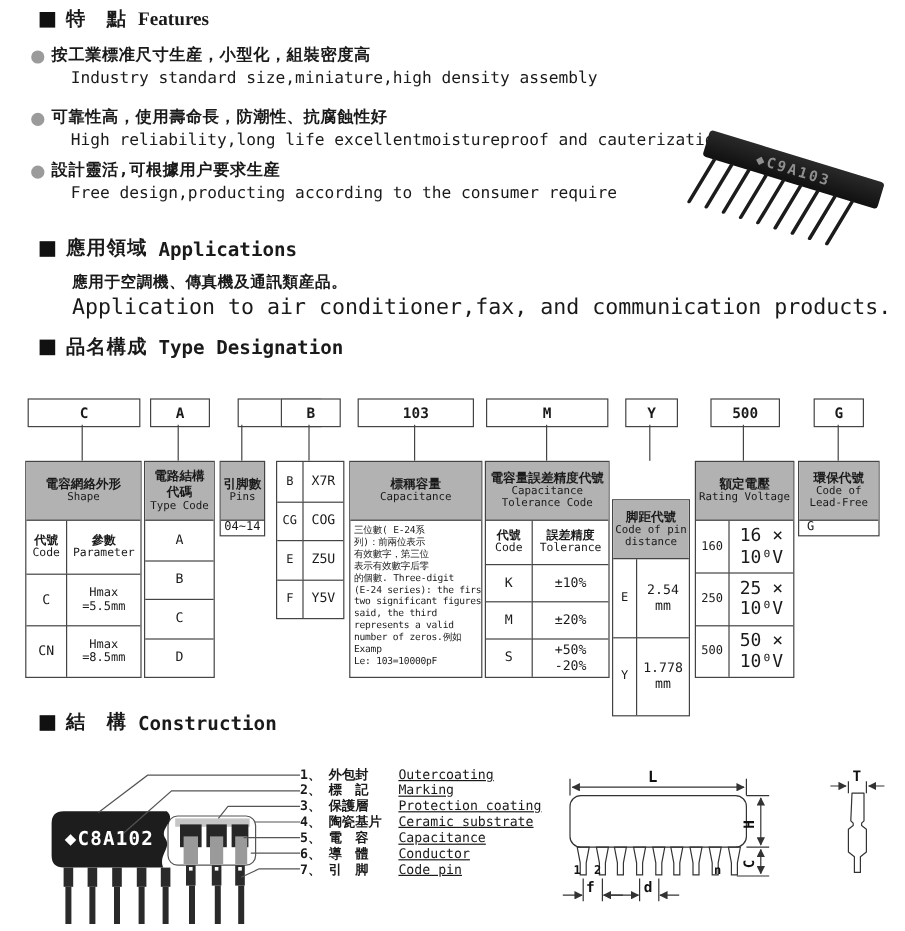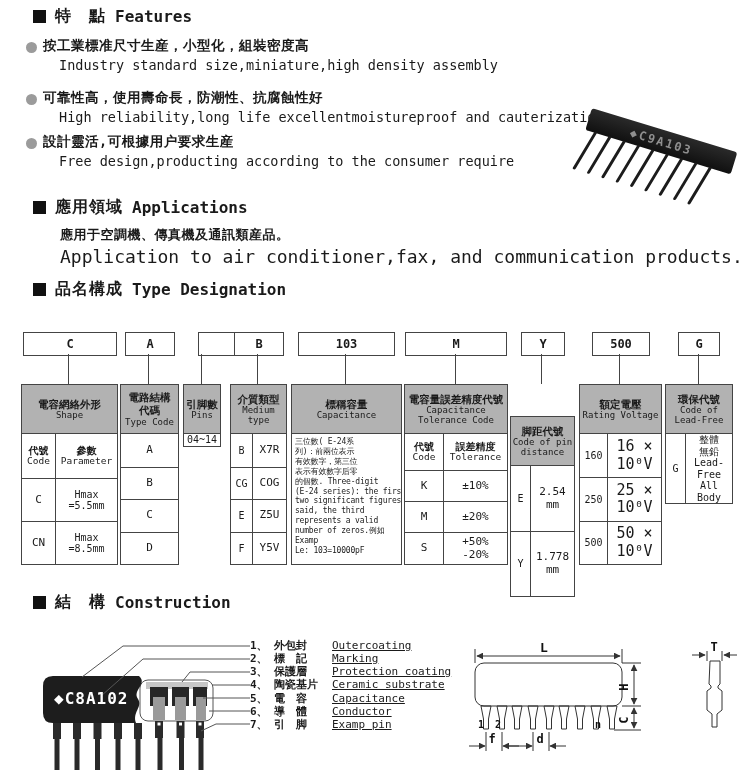--- a/index.html
+++ b/index.html
@@ -53,21 +53,21 @@
   .constr{left:0;top:616px;width:754px;height:160px;}
   .comp-label{left:54px;top:73px;color:#fff;font-size:16px;font-weight:bold;letter-spacing:1px;}
   .part-row{position:absolute;left:250px;height:13px;display:flex;align-items:center;font-size:11px;line-height:13px;}
   .part-row .num{width:24px;font-weight:bold;}
   .part-row .pzh{width:58px;font-weight:bold;}
   .part-row .pen{font-size:11px;text-decoration:underline;}
 </style>
 </head>
 <body>
 
-<div class="abs sec-head" style="left:33px;top:6px;">
+<div class="abs sec-head" style="left:33px;top:6px;font-family:Liberation Serif, serif;">
   <span class="sq"></span>
   <span class="zh">特　點</span>
   <span>Features</span>
 </div>
 
 <div class="abs dot" style="left:26px;top:42px;"></div>
 <div class="abs feat-zh" style="left:43px;top:37px;">按工業標准尺寸生産，小型化，組裝密度高</div>
 <div class="abs feat-en" style="left:59px;top:57px;">Industry standard size,miniature,high density assembly</div>
 
 <div class="abs dot" style="left:26px;top:94px;"></div>
@@ -172,25 +172,20 @@
   <div class="thead">
     <div class="hzh preline">引脚數</div>
     <div class="hen preline">Pins</div>
   </div>
   <div class="tbody grid" style="grid-template-rows:1fr;">
     <div class="cell mono10">04~14</div>
   </div>
 </div>
 
 <div class="tcol" style="left:230px;width:55px;">
-  <div class="thead">
-    <div class="hzh preline">介質類型</div>
-    <div class="hen preline">Medium
-type</div>
-  </div>
   <div class="tbody grid" style="grid-template-columns:21px 1fr;grid-template-rows:repeat(4,32.5px);">
     <div class="cell mono10">B</div>
     <div class="cell bl">X7R</div>
     <div class="cell bt mono10">CG</div>
     <div class="cell bt bl">COG</div>
     <div class="cell bt mono10">E</div>
     <div class="cell bt bl">Z5U</div>
     <div class="cell bt mono10">F</div>
     <div class="cell bt bl">Y5V</div>
   </div>
@@ -274,25 +269,20 @@
 </div>
 
 <div class="tcol" style="left:665px;width:66px;">
   <div class="thead">
     <div class="hzh preline">環保代號</div>
     <div class="hen preline">Code of
 Lead-Free</div>
   </div>
   <div class="tbody grid" style="grid-template-columns:19px 1fr;grid-template-rows:1fr;">
     <div class="cell mono10">G</div>
-    <div class="cell bl preline mono10">整體
-無鉛
-Lead-
-Free
-All Body</div>
   </div>
 </div>
 
 <div class="abs sec-head" style="left:33px;top:592px;">
   <span class="sq"></span>
   <span class="zh">結　構</span>
   <span>Construction</span>
 </div>
 
 <div class="abs constr">
@@ -438,15 +428,15 @@
     <span class="pen">Capacitance</span>
   </div>
   <div class="part-row" style="top:89px;">
     <span class="num">6、</span>
     <span class="pzh">導　體</span>
     <span class="pen">Conductor</span>
   </div>
   <div class="part-row" style="top:102px;">
     <span class="num">7、</span>
     <span class="pzh">引　脚</span>
-    <span class="pen">Examp pin</span>
+    <span class="pen">Code pin</span>
   </div>
 </div>
 
 </body></html>

